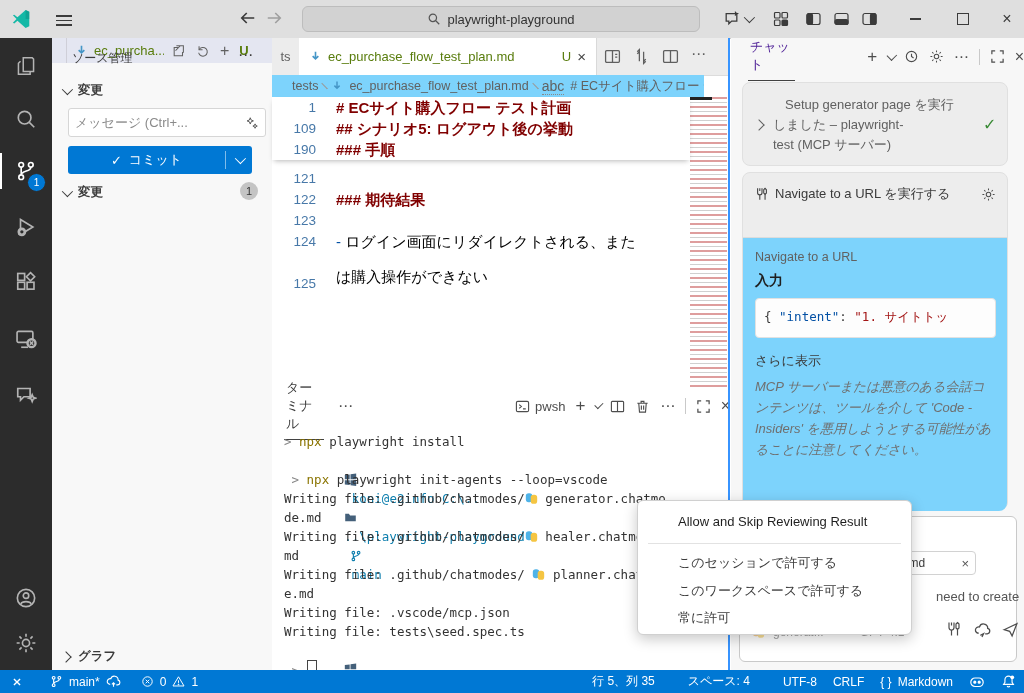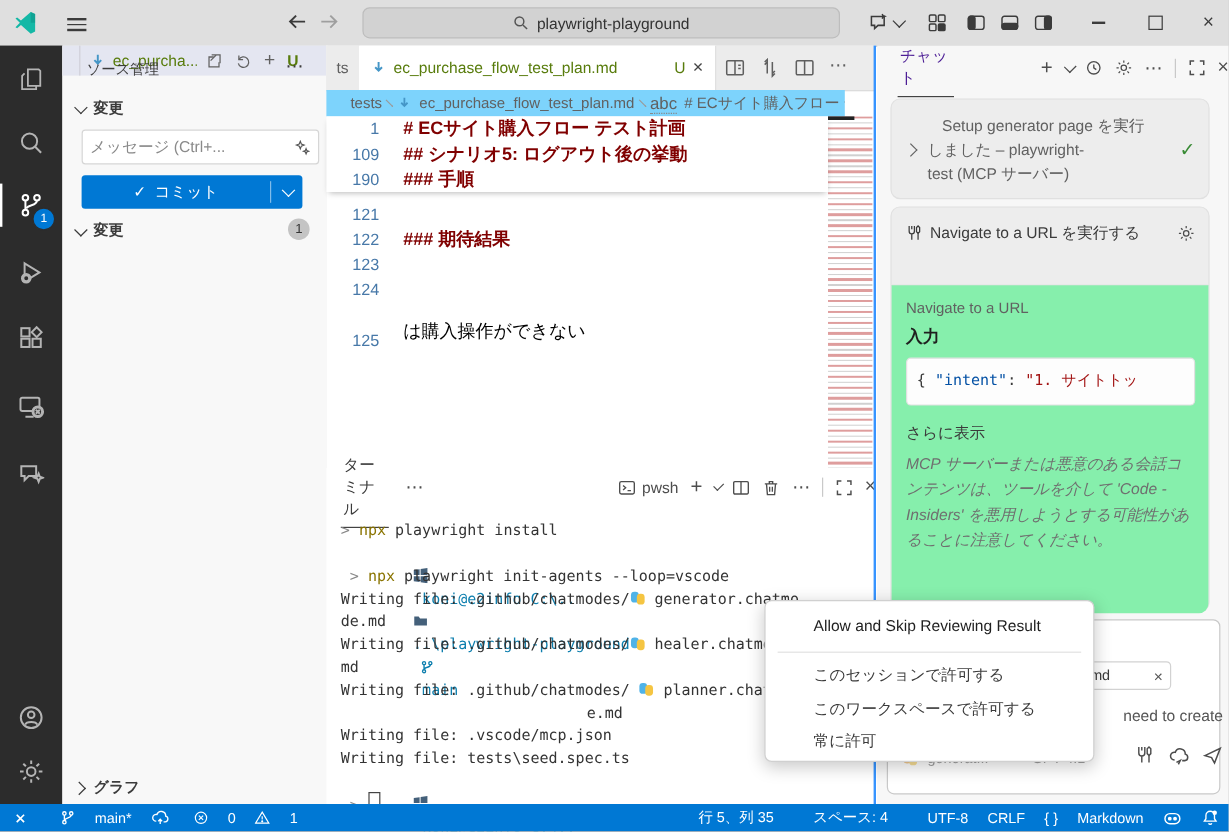--- a/index.html
+++ b/index.html
@@ -81,21 +81,21 @@
   #chat-input{position:absolute;left:8px;top:478px;width:278px;height:146px;background:#fff;border:1px solid #c9c9c9;border-radius:6px;box-sizing:border-box;}
   .chip{position:absolute;left:6px;top:34px;width:230px;height:24px;border:1px solid #d2d2d2;border-radius:4px;background:#fff;
         display:flex;align-items:center;padding:0 6px;box-sizing:border-box;font-size:12px;color:#3b3b3b;white-space:nowrap;overflow:hidden;}
   
   #ctxmenu{left:637px;top:500px;width:273px;height:133px;background:#fff;border:1px solid #d0d0d0;border-radius:6px;
            box-shadow:0 4px 14px rgba(0,0,0,.22);z-index:50;}
   .mi{position:absolute;left:0;width:273px;height:27px;line-height:27px;padding-left:40px;box-sizing:border-box;color:#3b3b3b;}
   .msep{position:absolute;left:10px;width:253px;height:1px;background:#e2e2e2;}
   
   #statusbar{left:0;top:670px;width:1024px;height:23px;background:#0078d4;color:#fff;font-size:12px;display:flex;align-items:center;}
-  .sb-item{display:flex;align-items:center;gap:16px;margin-right:14px;white-space:nowrap;}
+  .sb-item{display:flex;align-items:center;gap:6px;margin-right:14px;white-space:nowrap;}
   #sb-right{position:absolute;right:8px;top:0;height:23px;display:flex;align-items:center;gap:16px;}
 </style>
 </head>
 <body>
 
 <div id="app">
 
   <div id="titlebar" class="abs">
     <div class="abs" style="left:12px;top:9px;">
       <svg width="20" height="20" viewBox="0 0 22 22">
@@ -371,20 +371,21 @@
       </div>
     <div class="eline" style="top:151px;">
       <span class="lnum">122</span>
       <span class="ltext mdh"><span>###</span> <span>期待結果</span></span>
     </div>
     <div class="eline" style="top:172px;">
         <span class="lnum">123</span>
       </div>
     <div class="eline" style="top:193px;">
       <span class="lnum">124</span>
+      <span class="ltext"><span class="blt">-</span> <span>ログイン画面にリダイレクトされる、また</span></span>
     </div>
     <div class="eline" style="top:228px;">
       <span class="lnum"></span>
       <span class="ltext">は購入操作ができない</span>
     </div>
     <div class="eline" style="top:235px;">
         <span class="lnum">125</span>
       </div>
 
     <div id="minimap"></div>
@@ -449,21 +450,21 @@
       <div class="tline" style="top:118px;"><span>de.md</span></div>
       <div class="tline" style="top:137px;"><span>Writing file: .github/chatmodes/</span><svg style="display:inline-block;vertical-align:-2px;" width="13" height="13" viewBox="0 0 16 16">
             <rect x="1" y="1.5" width="8" height="11" rx="3.5" fill="#4fb3e8"></rect>
             <rect x="7" y="3.5" width="8" height="11" rx="3.5" fill="#f5c542"></rect>
           </svg><span> </span><span>healer.chatmode.</span></div>
       <div class="tline" style="top:156px;"><span>md</span></div>
       <div class="tline" style="top:175px;"><span>Writing file: .github/chatmodes/ </span><svg style="display:inline-block;vertical-align:-2px;" width="13" height="13" viewBox="0 0 16 16">
             <rect x="1" y="1.5" width="8" height="11" rx="3.5" fill="#4fb3e8"></rect>
             <rect x="7" y="3.5" width="8" height="11" rx="3.5" fill="#f5c542"></rect>
           </svg><span> </span><span>planner.chatmod</span></div>
-      <div class="tline" style="top:194px;text-align:center;"><span>e.md</span></div>
+      <div class="tline" style="top:194px;"><span>e.md</span></div>
       <div class="tline" style="top:213px;"><span>Writing file: .vscode/mcp.json</span></div>
       <div class="tline" style="top:232px;"><span>Writing file: tests\seed.spec.ts</span></div>
       <div class="tline tprompt" style="top:251px;">
         <svg style="display:inline-block;vertical-align:-2px;" width="13" height="13" viewBox="0 0 16 16">
             <path fill="#44607a" d="M1 2.5 7 1.7v6H1zM8 1.5l7-1v7.2H8zM1 8.8h6v6L1 14zM8 8.8h7V16l-7-1z"></path>
           </svg>
         <span> </span><span>koni@e2info</span><span> </span><span>C:\..</span>
         
         
         
@@ -522,21 +523,21 @@
             </svg>
           </span>
         <span style="width:200px;">Navigate to a URL を実行する</span>
         <span class="term-ic" style="margin-left:0;">
             <svg width="15" height="15" viewBox="0 0 16 16" fill="none" stroke="currentColor" stroke-width="1.1">
               <circle cx="8" cy="8" r="2.4"></circle>
               <path d="M8 1.5v2M8 12.5v2M1.5 8h2M12.5 8h2M3.4 3.4l1.4 1.4M11.2 11.2l1.4 1.4M12.6 3.4l-1.4 1.4M4.8 11.2l-1.4 1.4"></path>
             </svg>
           </span>
       </div>
-      <div class="abs" style="left:0;top:64px;width:264px;height:273px;background:#86efac;border-top:1px solid #dcdcdc;border-radius:0 0 8px 8px;">
+      <div class="abs" style="left:0;top:64px;width:264px;height:273px;background:#7dd3fc;border-top:1px solid #dcdcdc;border-radius:0 0 8px 8px;">
         <div class="abs gray-t" style="left:12px;top:12px;font-size:12.5px;">Navigate to a URL</div>
         <div class="abs" style="left:12px;top:34px;font-weight:bold;font-size:14px;color:#1f1f1f;">入力</div>
         <div class="abs" id="code-line" style="left:12px;top:60px;width:241px;height:40px;background:#fdfdfd;border:1px solid #e1e1e1;border-radius:4px;box-sizing:border-box;padding:10px 8px;">
           <span>{ </span><span class="tok-k">"intent"</span><span>: </span><span class="tok-v">"1. サイトトッ</span>
         </div>
         <div class="abs" style="left:12px;top:114px;color:#3b3b3b;">さらに表示</div>
         <div class="abs" style="left:12px;top:138px;width:242px;font-style:italic;color:#6f6f6f;line-height:21px;">MCP サーバーまたは悪意のある会話コンテンツは、ツールを介して 'Code - Insiders' を悪用しようとする可能性があることに注意してください。</div>
         <div id="allowbtn">
           <span style="flex:1;text-align:center;">Allow and Review</span>
           <span style="width:1px;height:17px;background:rgba(255,255,255,.5);"></span>

